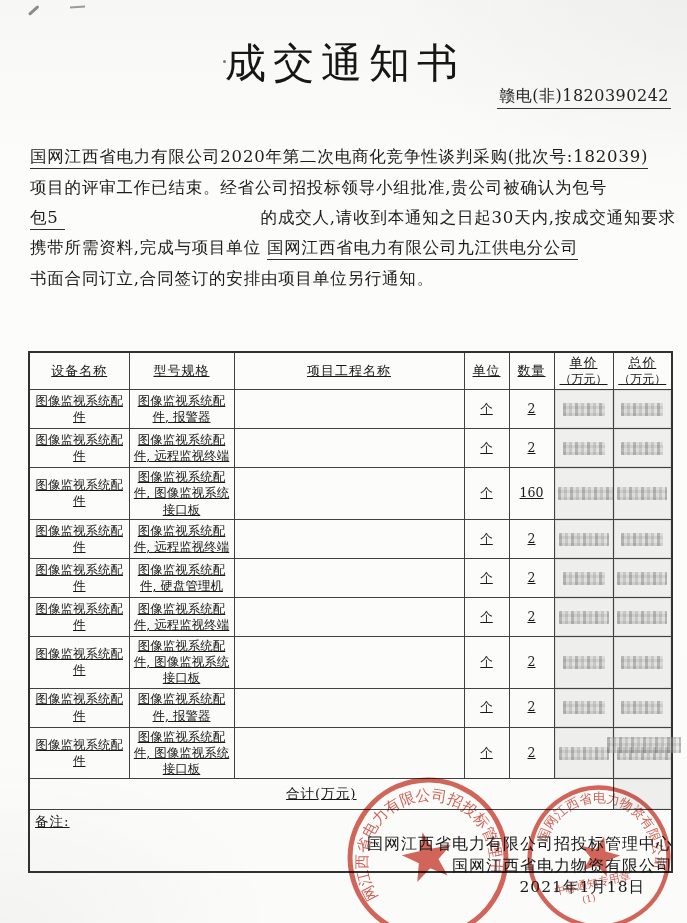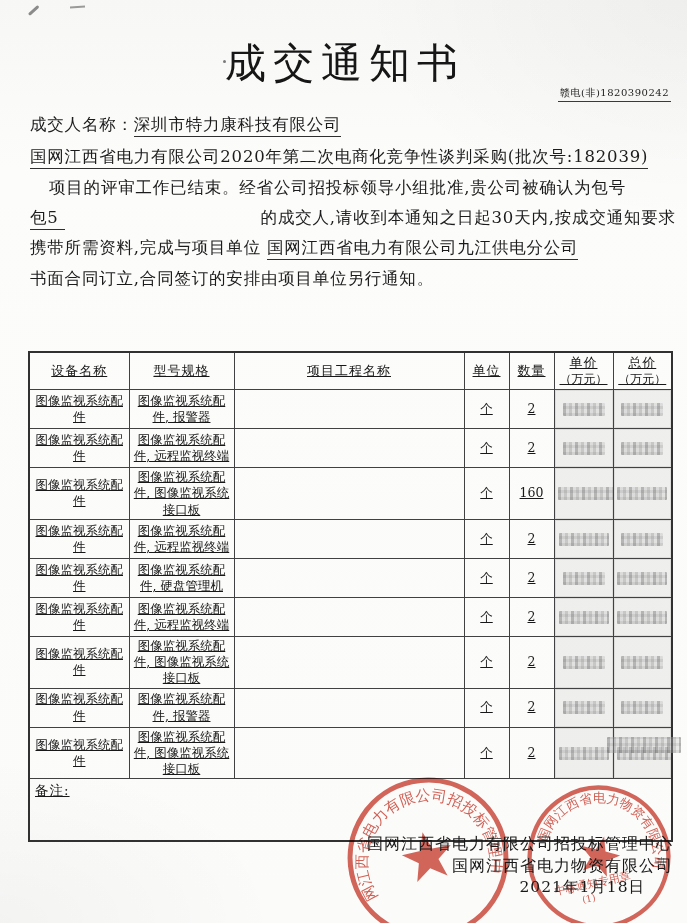--- a/index.html
+++ b/index.html
@@ -13,21 +13,21 @@
     color:#1f1f1f;
     padding-left:8px;
   }
   .abs{position:absolute;}
   
   .doc-title{
     left:0;top:36px;width:100%;text-align:center;
     font-size:41px;letter-spacing:7px;color:#161616;font-weight:500;
   }
   .doc-no{
-    right:19px;top:86px;font-size:10px;letter-spacing:.5px;color:#222;
+    right:19px;top:86px;font-size:16px;letter-spacing:.5px;color:#222;
     border-bottom:1px solid #3a3a3a;padding:0 2px 1px 2px;
   }
   
   .bodyline{left:30px;font-size:16.5px;letter-spacing:.8px;color:#1c1c1c;white-space:nowrap;}
   .ul{border-bottom:1.2px solid #2e2e2e;padding-bottom:2px;}
   .pkg-spacer{display:inline-block;width:196px;}
   
   table.main{
     position:absolute;left:28px;top:351px;width:643px;
     border-collapse:collapse;table-layout:fixed;
@@ -75,27 +75,24 @@
 
 <div id="page">
 
   <div class="abs tickmark"></div>
   <div class="abs dashmark"></div>
   <div class="abs dotmark"></div>
 
   <div class="abs doc-title">成交通知书</div>
   <div class="abs doc-no">赣电(非)1820390242</div>
 
-  <div class="abs bodyline" style="top:114px;">
-    <span>成交人名称：</span><span class="ul">深圳市特力康科技有限公司</span>
-  </div>
   <div class="abs bodyline" style="top:146px;">
     <span class="ul">国网江西省电力有限公司2020年第二次电商化竞争性谈判采购(批次号:182039)</span>
   </div>
-  <div class="abs bodyline" style="top:177px;margin-left:19px;">项目的评审工作已结束。经省公司招投标领导小组批准,贵公司被确认为包号</div>
+  <div class="abs bodyline" style="top:177px;">项目的评审工作已结束。经省公司招投标领导小组批准,贵公司被确认为包号</div>
   <div class="abs bodyline" style="top:207px;text-align:right;">
     <span class="ul" style="padding-right:6px;">包5</span><span class="pkg-spacer"></span><span>的成交人,请收到本通知之日起30天内,按成交通知要求</span>
   </div>
   <div class="abs bodyline" style="top:237px;">
     <span>携带所需资料,完成与项目单位 </span><span class="ul">国网江西省电力有限公司九江供电分公司</span>
   </div>
   <div class="abs bodyline" style="top:268px;">书面合同订立,合同签订的安排由项目单位另行通知。</div>
 
   <table class="main">
     <colgroup>
@@ -197,20 +194,24 @@
     </tr>
     <tr class="datarow">
       <td>图像监视系统配件</td>
       <td>图像监视系统配件, 图像监视系统接口板</td>
       <td></td>
       <td>个</td>
       <td>2</td>
       <td class="redband"><span class="mosaic m-md"></span></td>
       <td class="redband"><span class="mosaic m-lg"></span></td>
     </tr>
+    <tr class="totalrow">
+      <td colspan="6">合计(万元)</td>
+      <td class="redband"></td>
+    </tr>
     <tr class="notesrow">
       <td colspan="7">备注:</td>
     </tr>
   </tbody>
     </table>
 
   <div class="abs mosaic total-mosaic"></div>
 
   <svg class="abs stamp" style="left:342px;top:772px;transform:rotate(-12deg);" width="172" height="172" viewBox="0 0 170 170">
     <defs>

